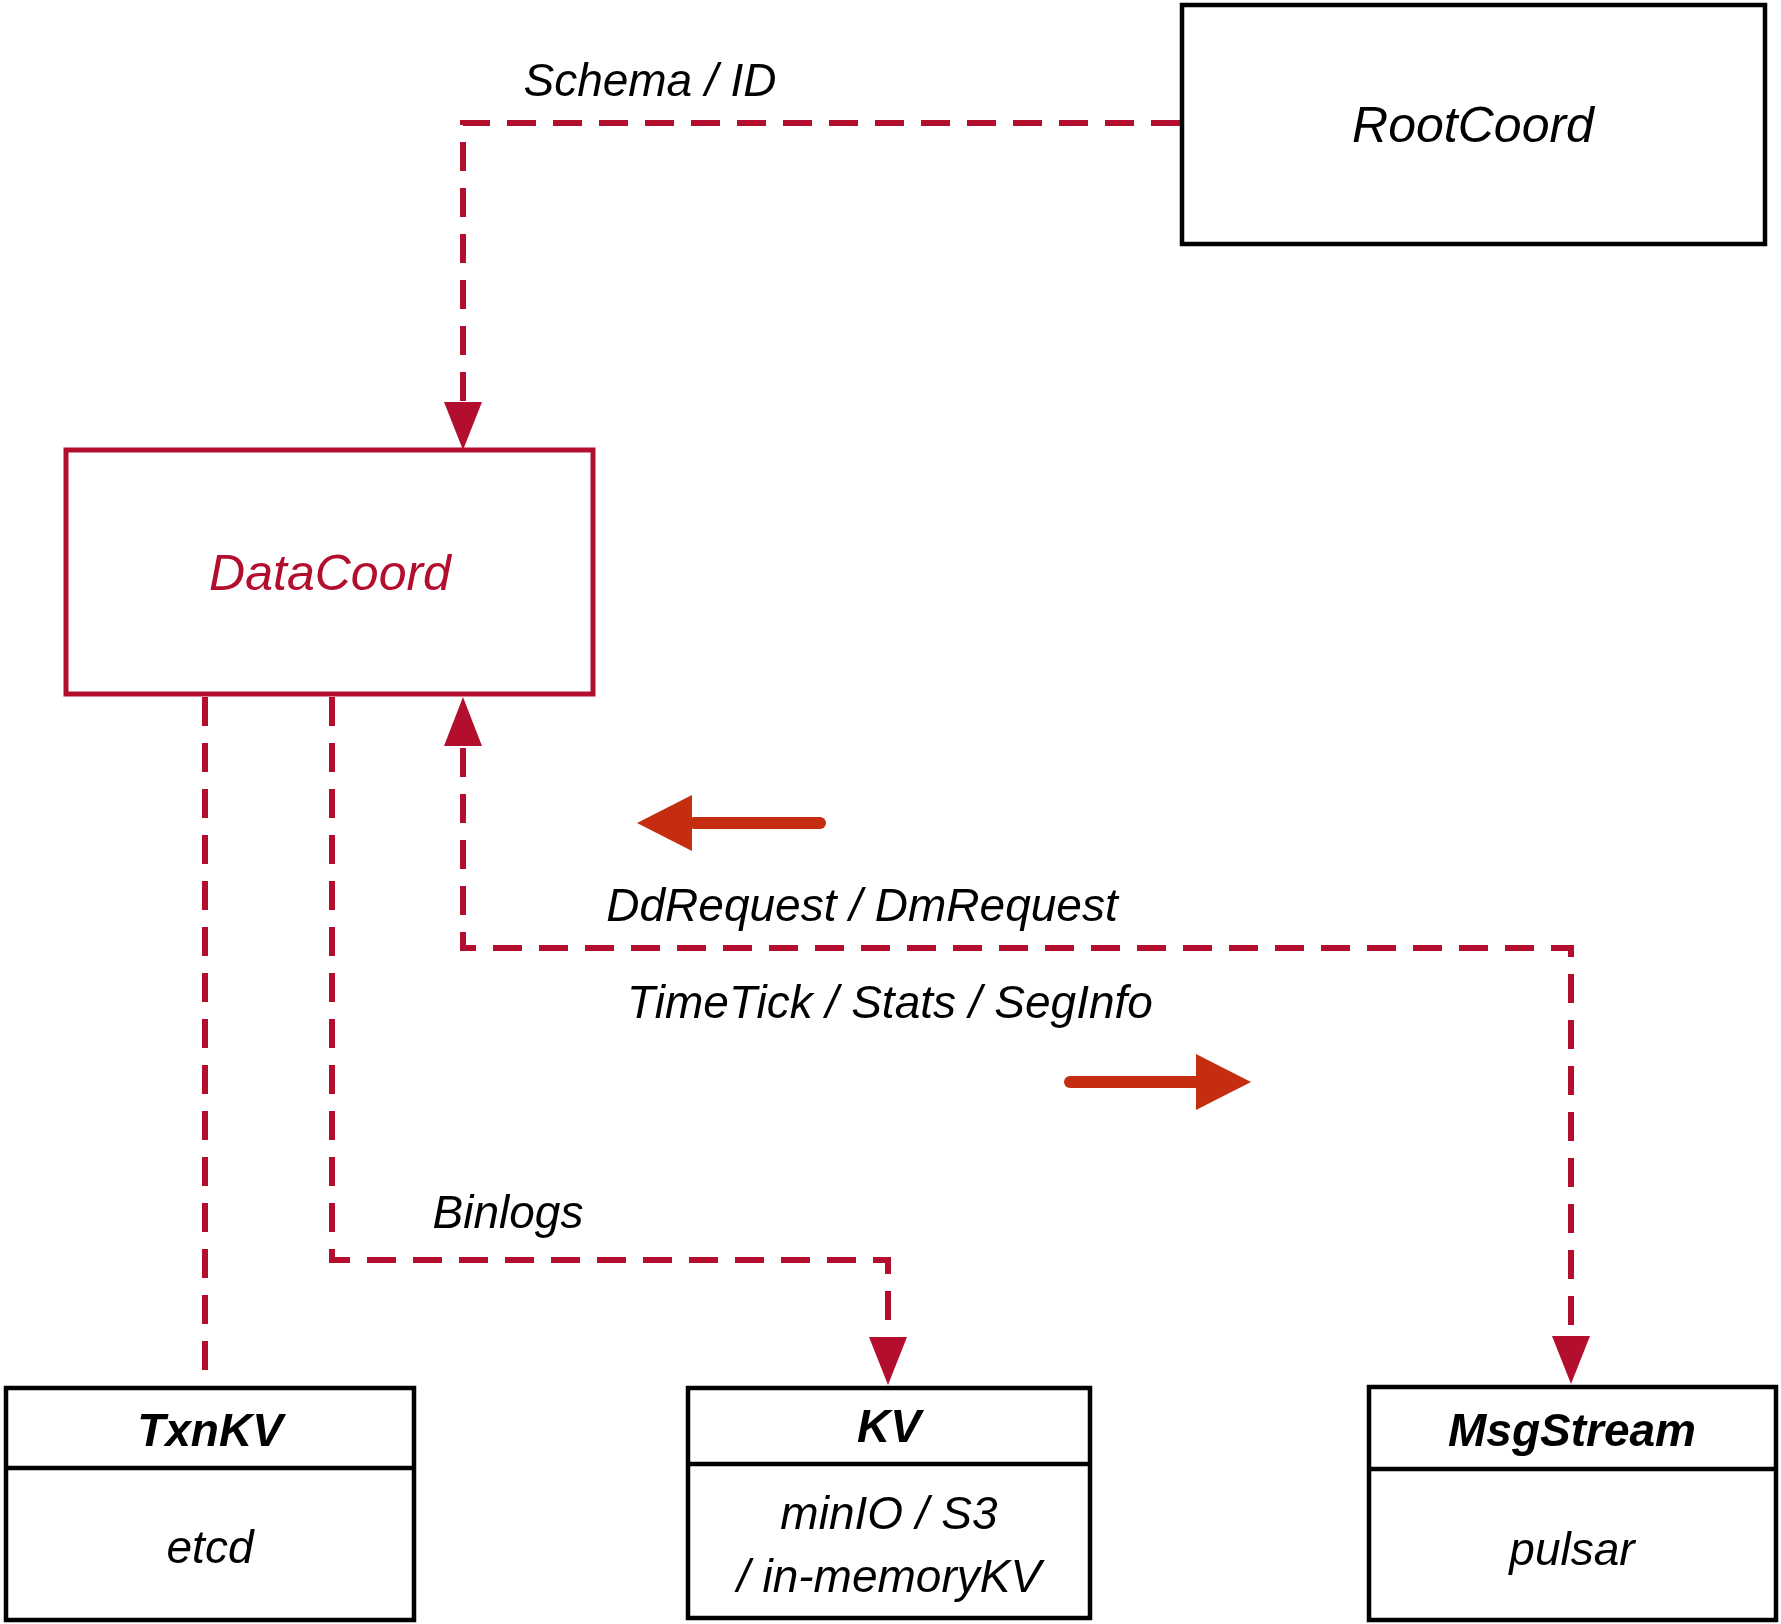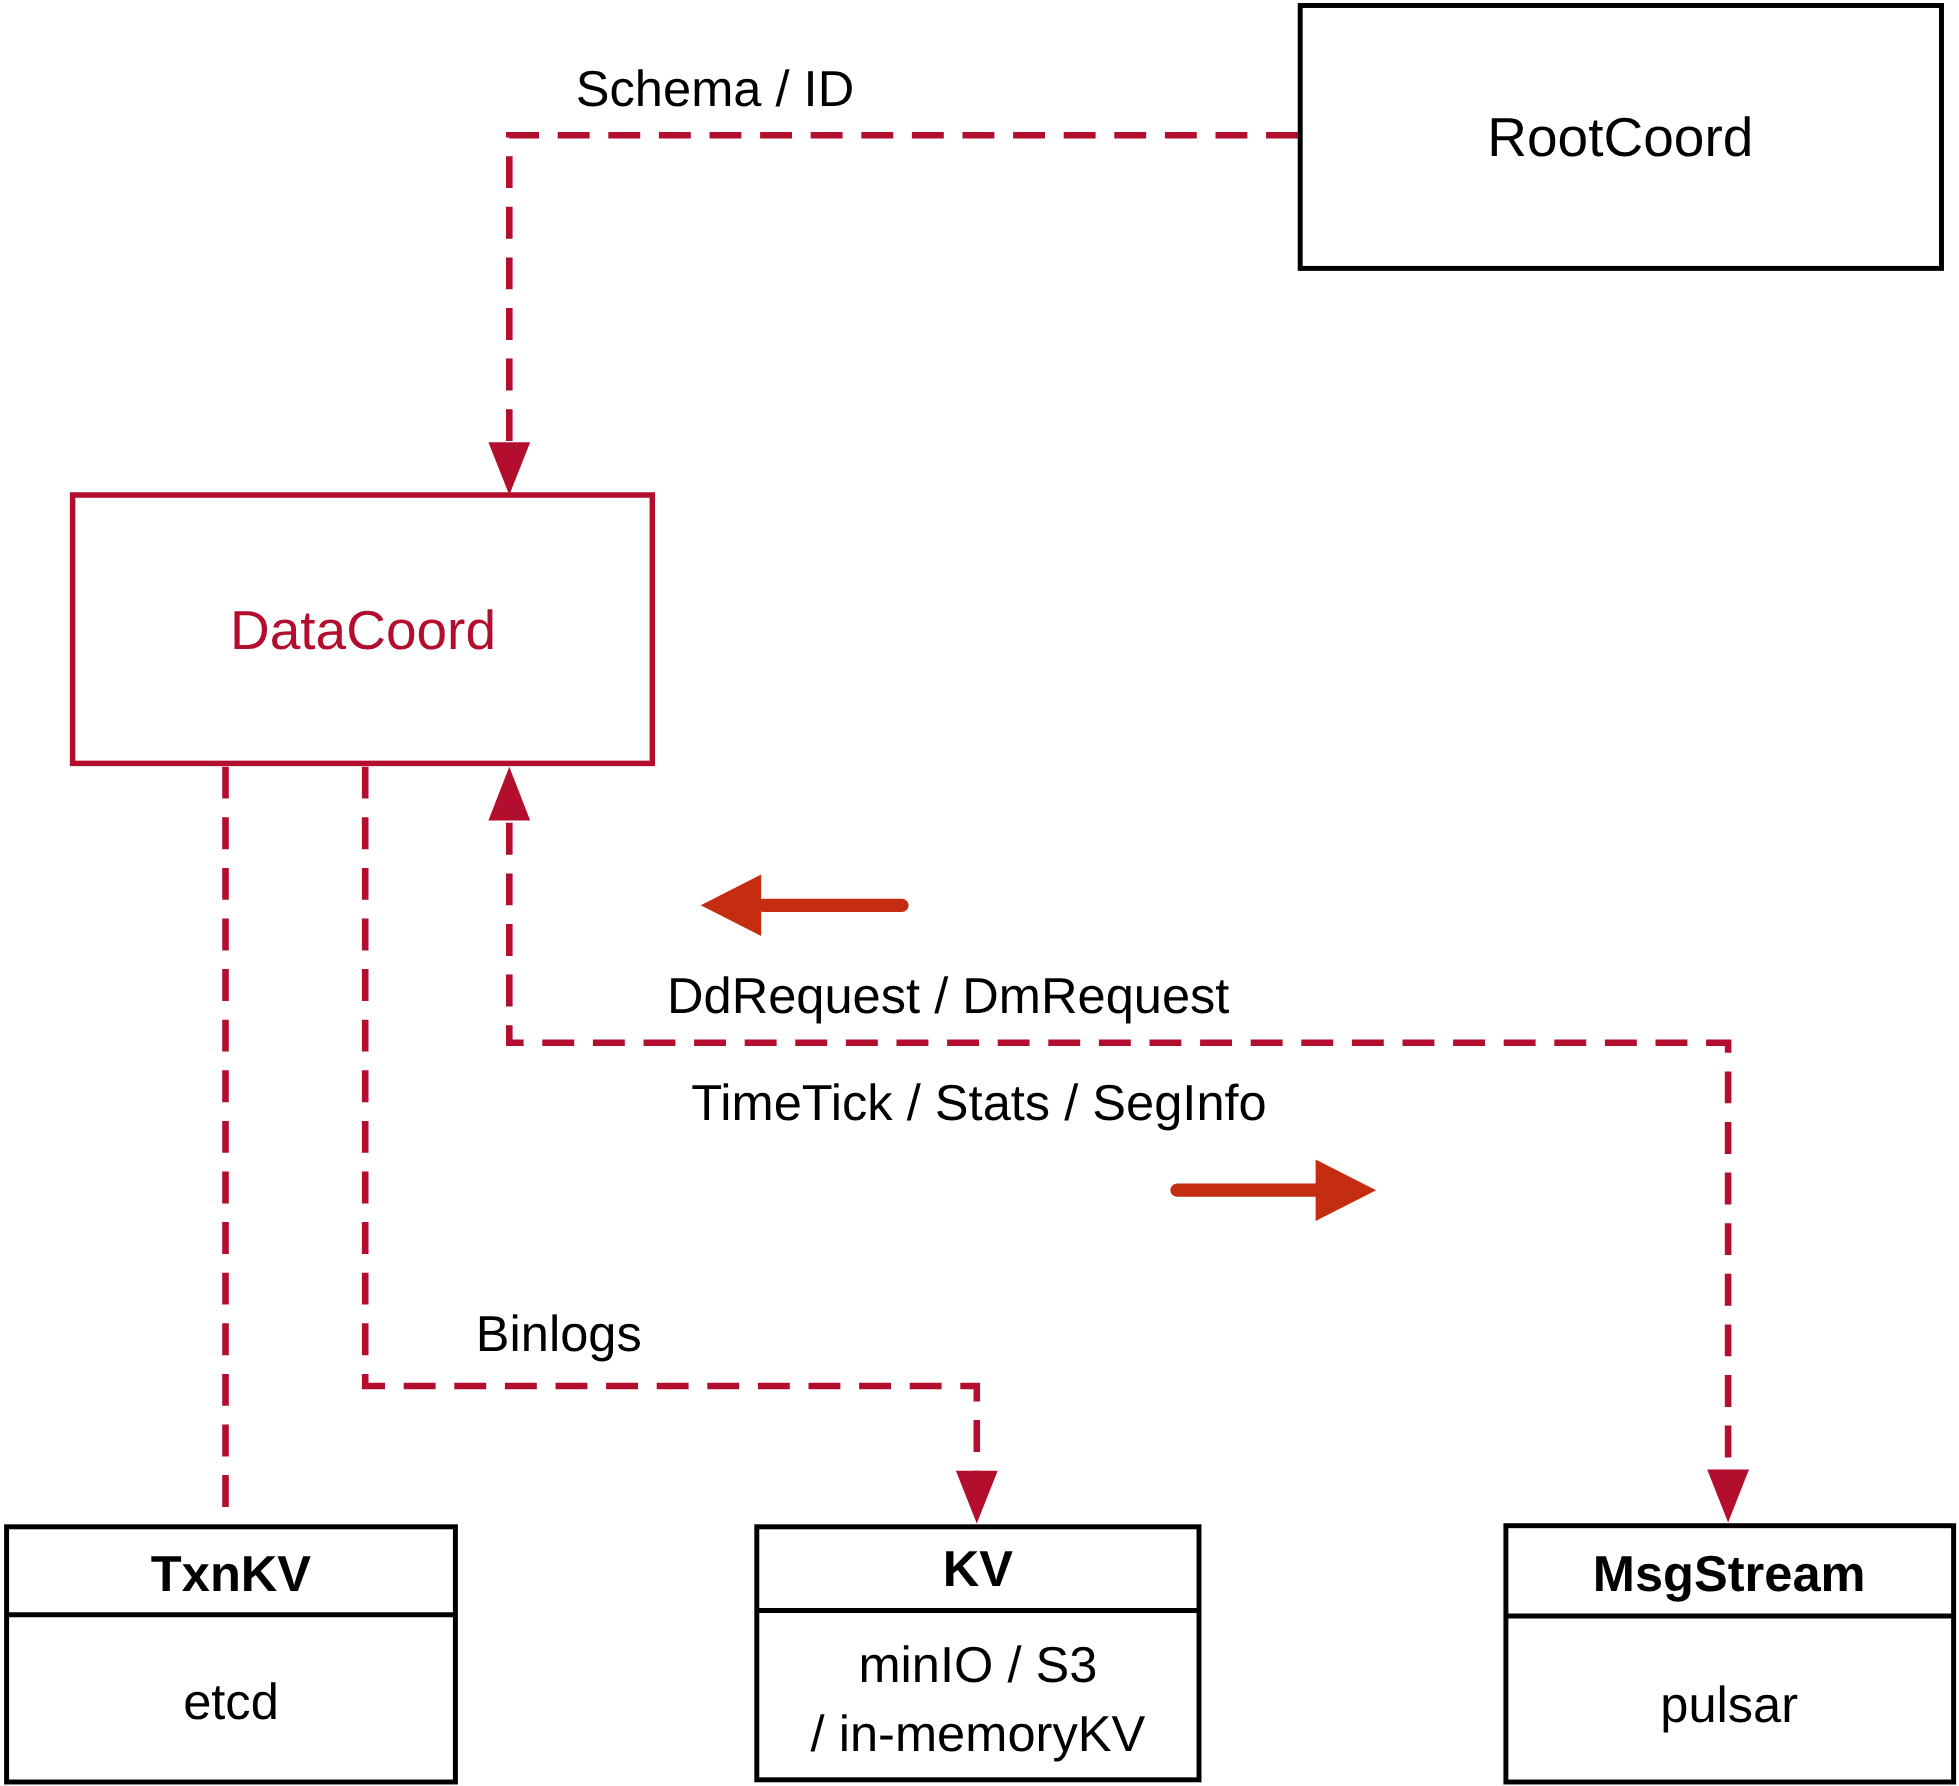--- a/index.html
+++ b/index.html
@@ -8,20 +8,21 @@
     --ink: #000000;
     --paper: #ffffff;
   }
   html, body { margin: 0; padding: 0; background: var(--paper); }
   .canvas {
     position: relative;
     width: 1781px;
     height: 1624px;
     background: var(--paper);
     font-family: "Liberation Sans", "DejaVu Sans", sans-serif;
+    font-style: italic;
   }
   svg text {
     font-family: "Liberation Sans", "DejaVu Sans", sans-serif;
     fill: var(--ink);
   }
   .dashed {
     stroke: var(--crimson);
     stroke-width: 6;
     stroke-dasharray: 29 17;
     fill: none;

